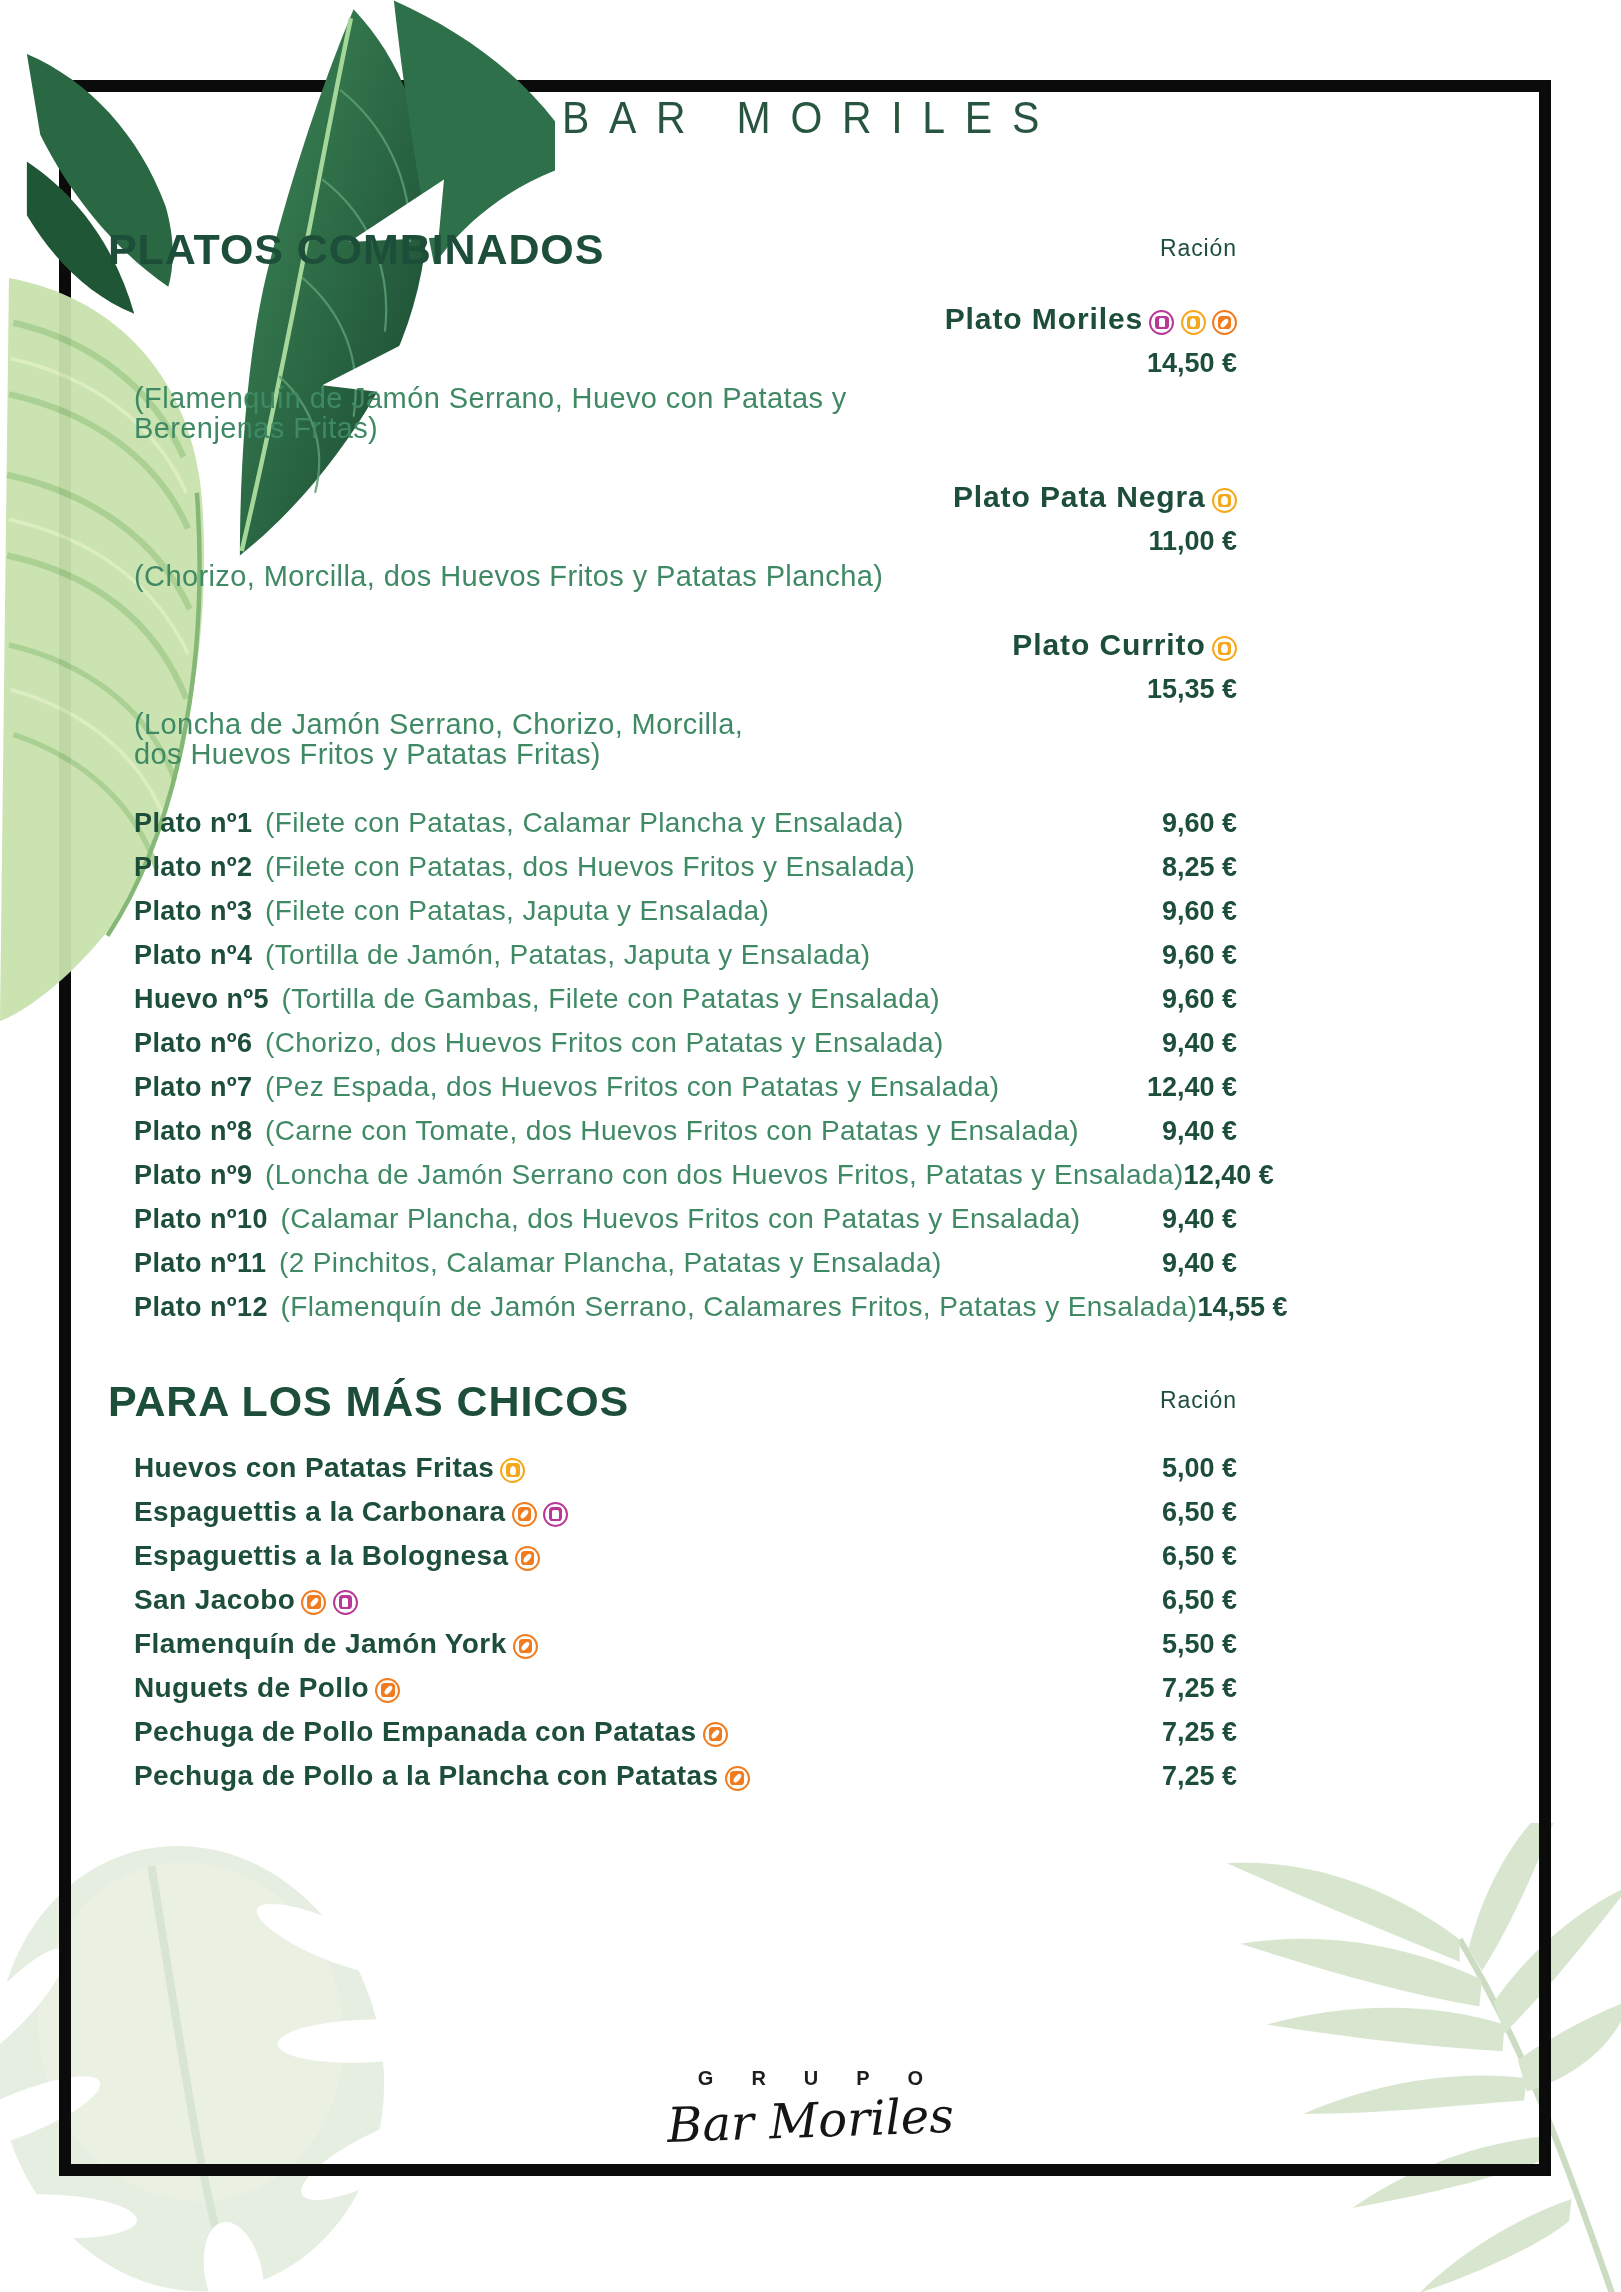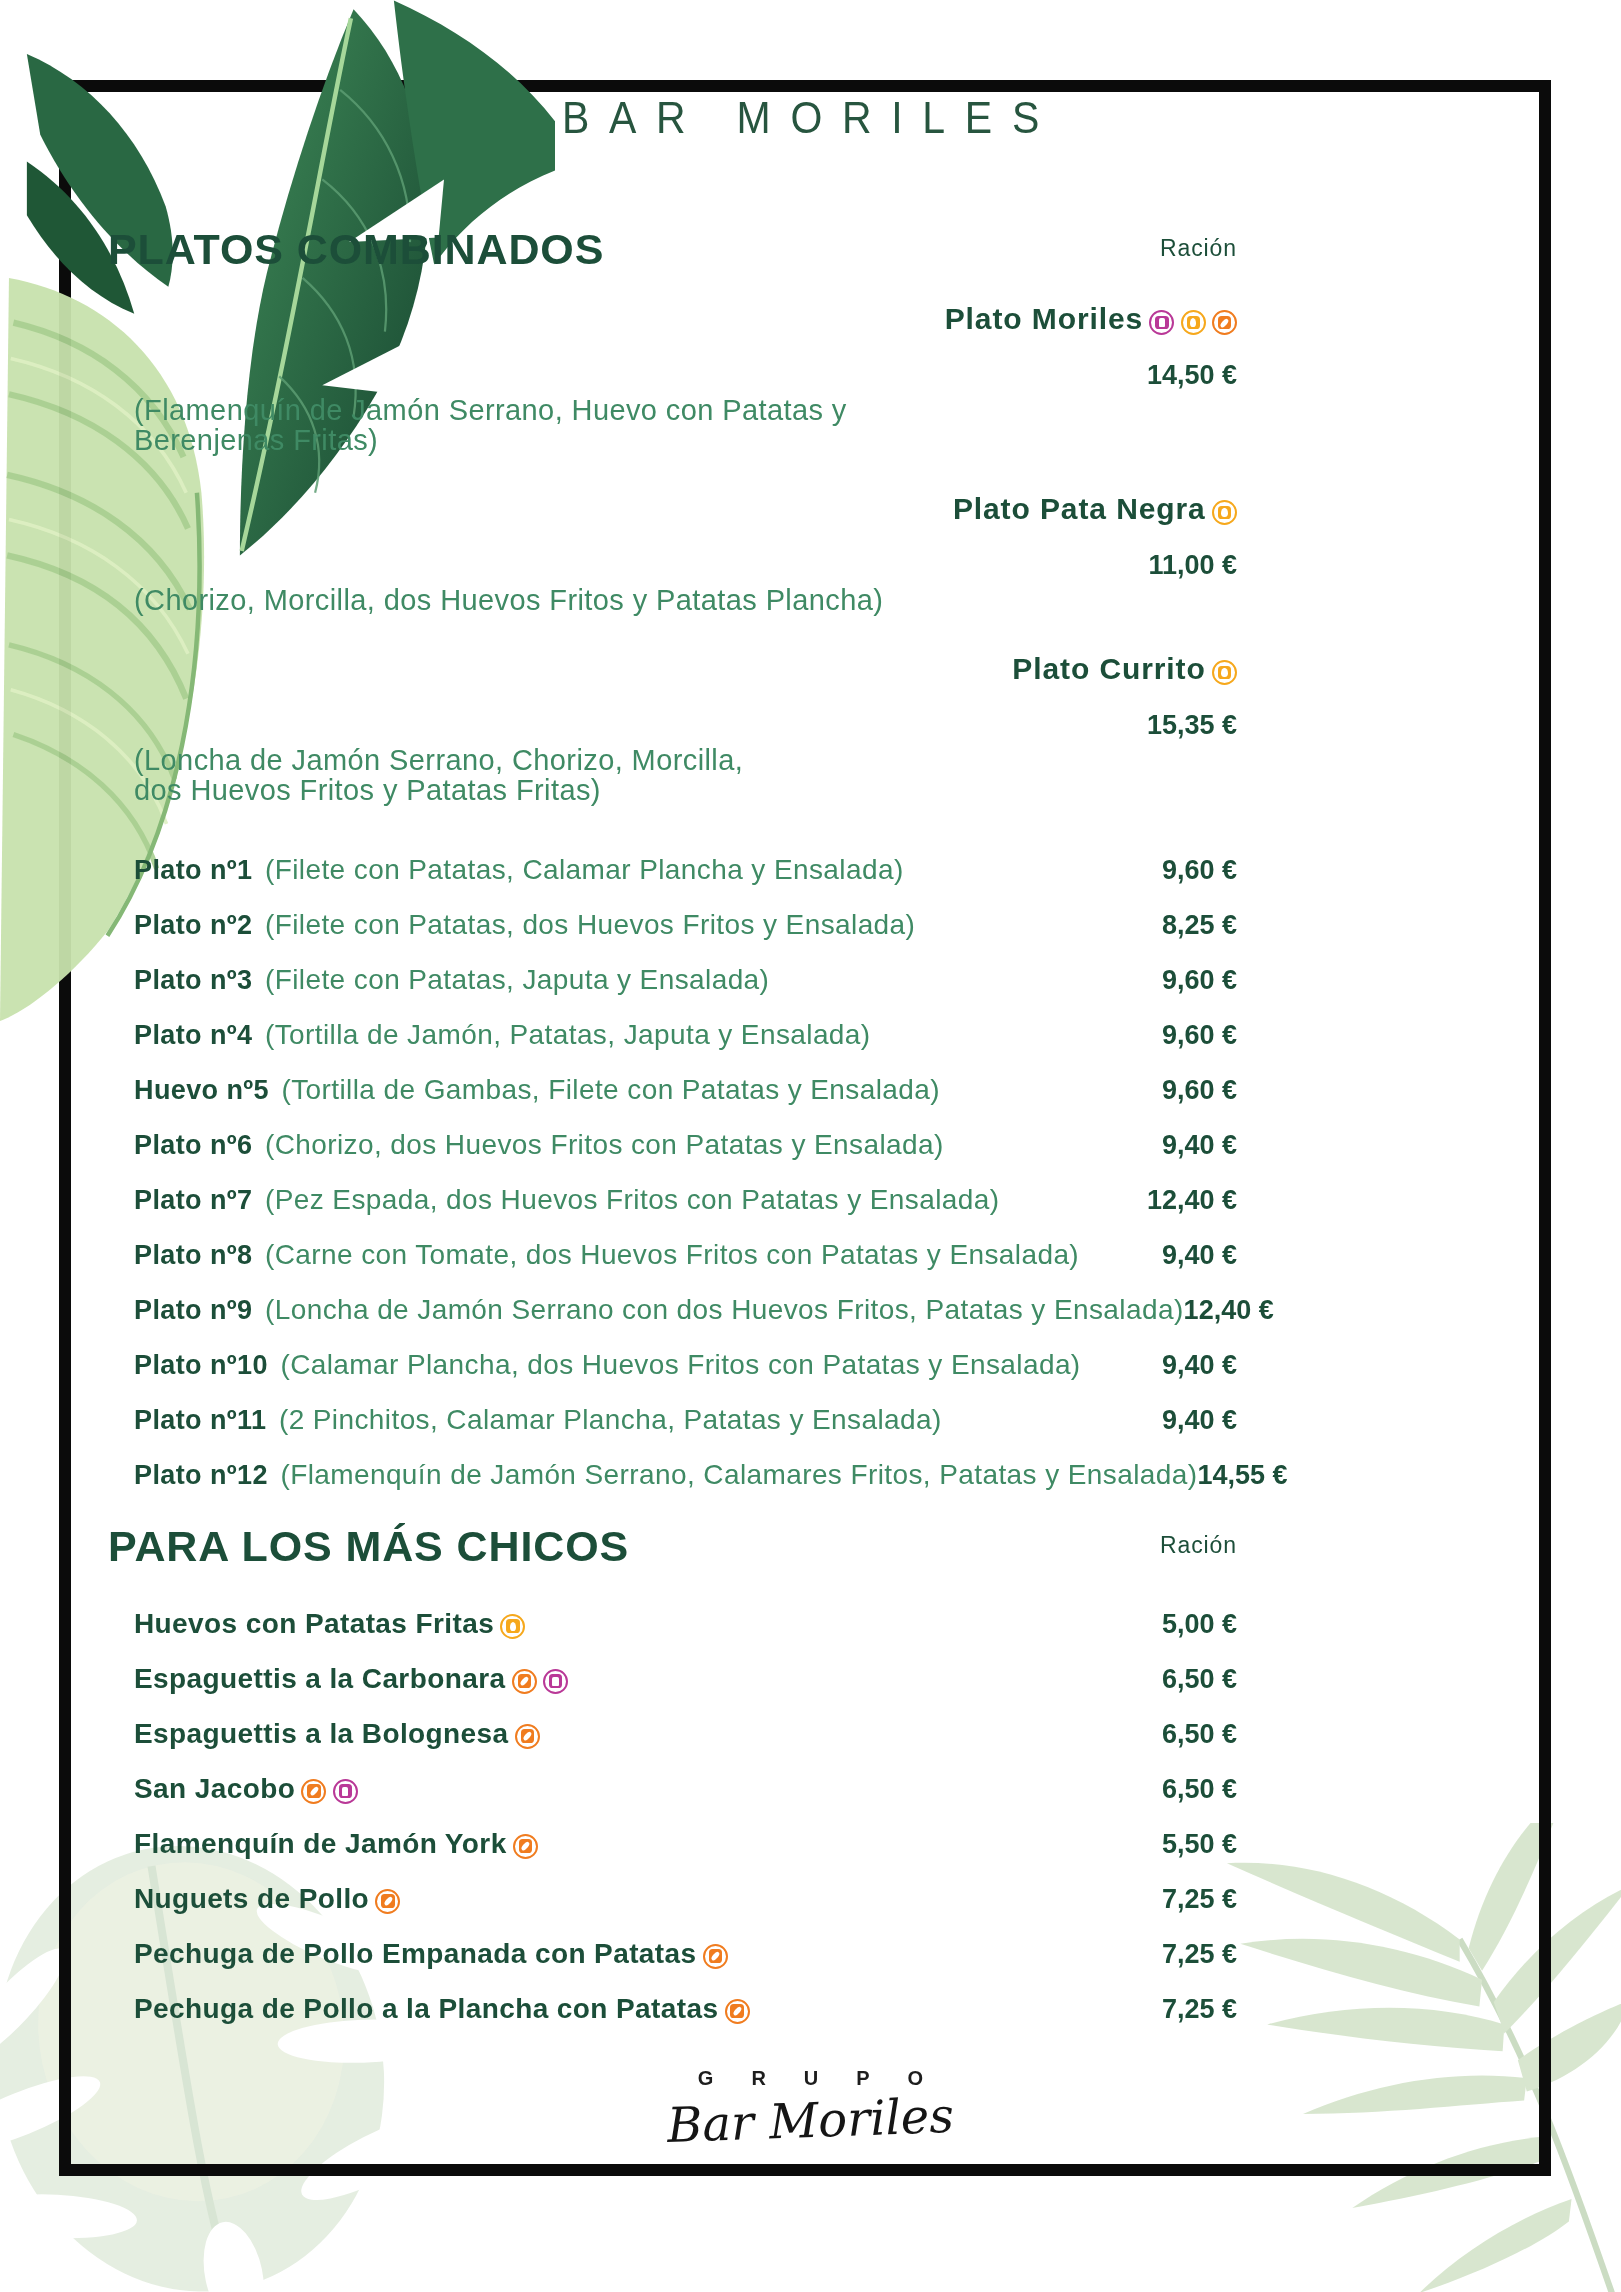--- a/index.html
+++ b/index.html
@@ -16,27 +16,27 @@
          transform:scaleY(1.08);}
   .menu{position:absolute;left:108px;top:224px;width:1129px;z-index:4;}
   .sec-head{display:flex;justify-content:space-between;align-items:flex-start;}
   .section-title{font-size:43px;line-height:50px;font-weight:bold;color:#1c4e39;letter-spacing:0.9px;}
   .racion{font-size:23px;color:#1c4e39;margin-top:10.7px;letter-spacing:0.9px;}
   .featured-list{margin-top:25px;}
   .featured{margin-bottom:34px;padding-left:26px;}
   .f-head{display:flex;justify-content:space-between;align-items:flex-end;line-height:39px;flex-direction:column;}
   .f-name{font-size:30px;font-weight:bold;color:#1c4e39;letter-spacing:0.9px;white-space:nowrap;}
   .desc{font-size:29px;line-height:30px;color:#3f8a64;letter-spacing:0.4px;}
-  .price{font-size:27px;font-weight:bold;color:#1c4e39;white-space:nowrap;margin-top:12px;}
+  .price{font-size:27px;font-weight:bold;color:#1c4e39;white-space:nowrap;}
   .nrow{display:flex;justify-content:space-between;align-items:baseline;
         line-height:39px;padding-left:26px;}
   .nleft{white-space:nowrap;}
   .nname{font-size:27px;font-weight:bold;color:#1c4e39;letter-spacing:0.4px;margin-right:12.5px;}
   .ndesc{font-size:28px;color:#3f8a64;letter-spacing:0.4px;margin-top:16px;}
-  .sec2{margin-top:22px;}
+  .sec2{margin-top:45px;}
   .kids-list{margin-top:21.5px;}
   .krow{display:flex;justify-content:space-between;align-items:baseline;
         line-height:39px;padding-left:26px;}
   .kname{font-size:28px;font-weight:bold;color:#1c4e39;letter-spacing:0.4px;white-space:nowrap;}
   .al{display:inline-flex;width:25px;height:25px;border-radius:50%;border:2.7px solid #f07c1f;
       box-sizing:border-box;align-items:center;justify-content:center;margin-left:6.3px;
       vertical-align:middle;background:#fff;position:relative;top:-2.7px;}
   .al .badge{width:13.4px;height:13.4px;border-radius:3.6px;display:flex;align-items:center;justify-content:center;}
   .g-egg{width:6.3px;height:9px;background:#fff;border-radius:50%/60% 60% 42% 42%;}
   .g-gluten{width:4.5px;height:9.9px;background:#fff;border-radius:50%;transform:rotate(40deg);}

